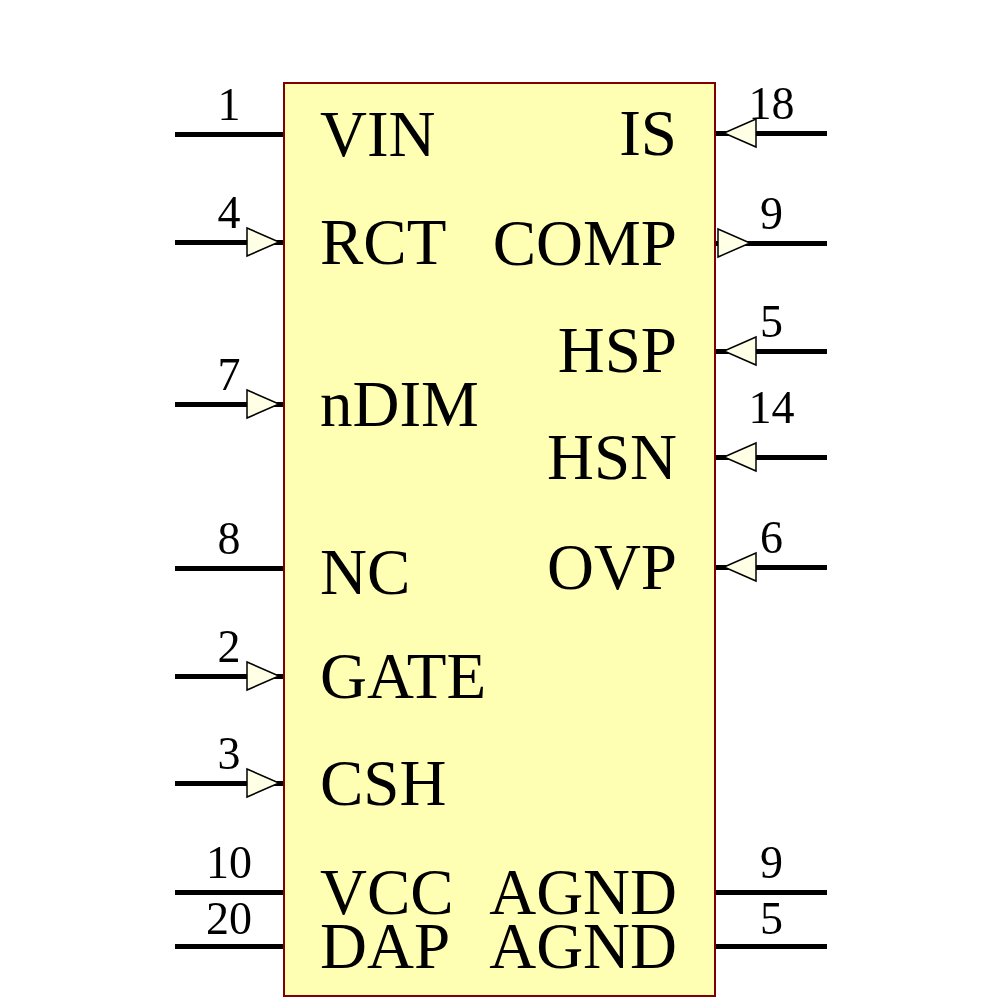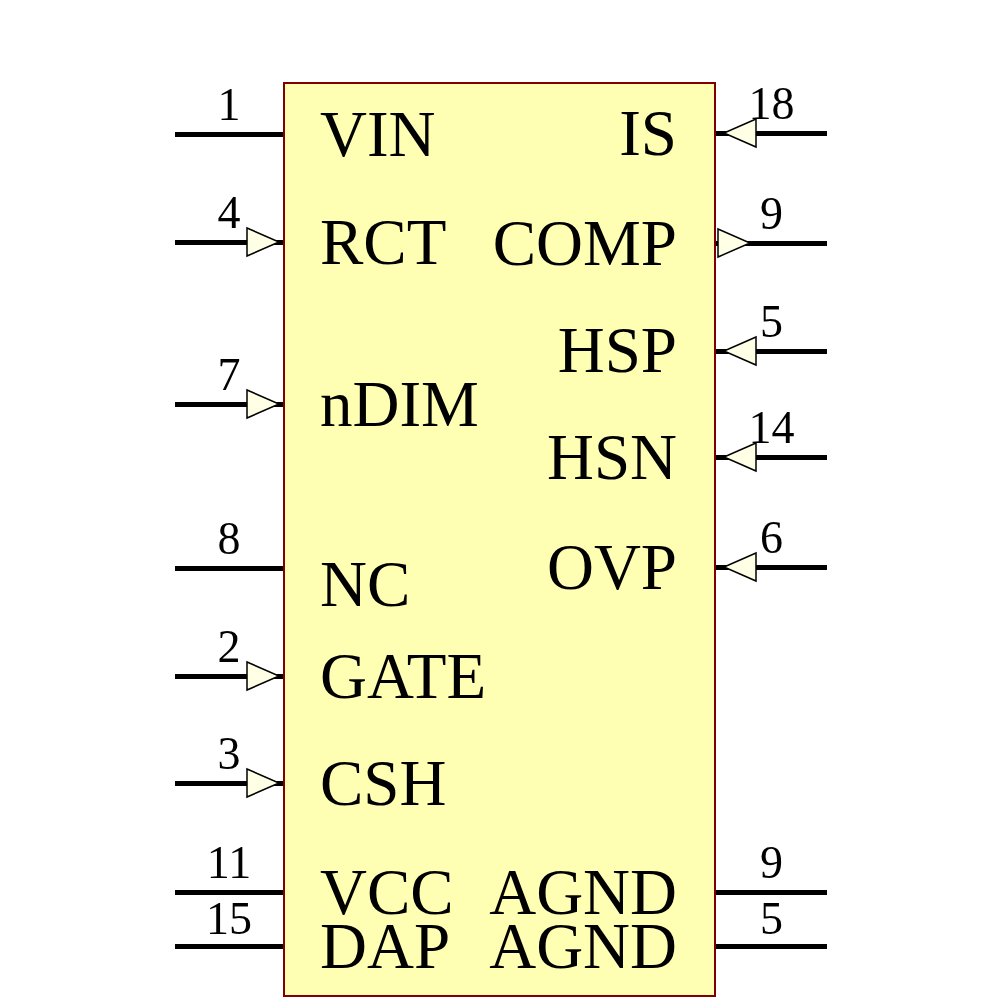--- a/index.html
+++ b/index.html
@@ -79,41 +79,41 @@
 
 <div class="num numL" style="top:352px">7</div>
 <div class="wire wireL" style="top:402px"></div>
 <svg class="arrow" style="left:246px;top:388px" width="38" height="32">
     <polygon points="1,2 33,16 1,30"></polygon>
   </svg>
 <div class="lbl lblL" style="top:374px">nDIM</div>
 
 <div class="num numL" style="top:516px">8</div>
 <div class="wire wireL" style="top:566px"></div>
-<div class="lbl lblL" style="top:554px">NC</div>
+<div class="lbl lblL" style="top:542px">NC</div>
 
 <div class="num numL" style="top:624px">2</div>
 <div class="wire wireL" style="top:674px"></div>
 <svg class="arrow" style="left:246px;top:660px" width="38" height="32">
     <polygon points="1,2 33,16 1,30"></polygon>
   </svg>
 <div class="lbl lblL" style="top:646px">GATE</div>
 
 <div class="num numL" style="top:731px">3</div>
 <div class="wire wireL" style="top:781px"></div>
 <svg class="arrow" style="left:246px;top:767px" width="38" height="32">
     <polygon points="1,2 33,16 1,30"></polygon>
   </svg>
 <div class="lbl lblL" style="top:753px">CSH</div>
 
-<div class="num numL" style="top:840px">11</div>
+<div class="num numL" style="top:840px">10</div>
 <div class="wire wireL" style="top:890px"></div>
 <div class="lbl lblL" style="top:862px">VCC</div>
 
-<div class="num numL" style="top:896px">15</div>
+<div class="num numL" style="top:896px">20</div>
 <div class="wire wireL" style="top:944px"></div>
 <div class="lbl lblL" style="top:916px">DAP</div>
 
 <div class="num numR" style="top:81px">18</div>
 <div class="wire wireR" style="top:131px"></div>
 <svg class="arrow" style="left:719px;top:117px" width="38" height="32">
     <polygon points="37,2 5,16 37,30"></polygon>
   </svg>
 <div class="lbl lblR" style="top:103px">IS</div>
 
@@ -124,21 +124,21 @@
   </svg>
 <div class="lbl lblR" style="top:213px">COMP</div>
 
 <div class="num numR" style="top:299px">5</div>
 <div class="wire wireR" style="top:349px"></div>
 <svg class="arrow" style="left:719px;top:335px" width="38" height="32">
     <polygon points="37,2 5,16 37,30"></polygon>
   </svg>
 <div class="lbl lblR" style="top:320px">HSP</div>
 
-<div class="num numR" style="top:405px">14</div>
+<div class="num numR" style="top:385px">14</div>
 <div class="wire wireR" style="top:455px"></div>
 <svg class="arrow" style="left:719px;top:441px" width="38" height="32">
     <polygon points="37,2 5,16 37,30"></polygon>
   </svg>
 <div class="lbl lblR" style="top:427px">HSN</div>
 
 <div class="num numR" style="top:515px">6</div>
 <div class="wire wireR" style="top:565px"></div>
 <svg class="arrow" style="left:719px;top:551px" width="38" height="32">
     <polygon points="37,2 5,16 37,30"></polygon>

